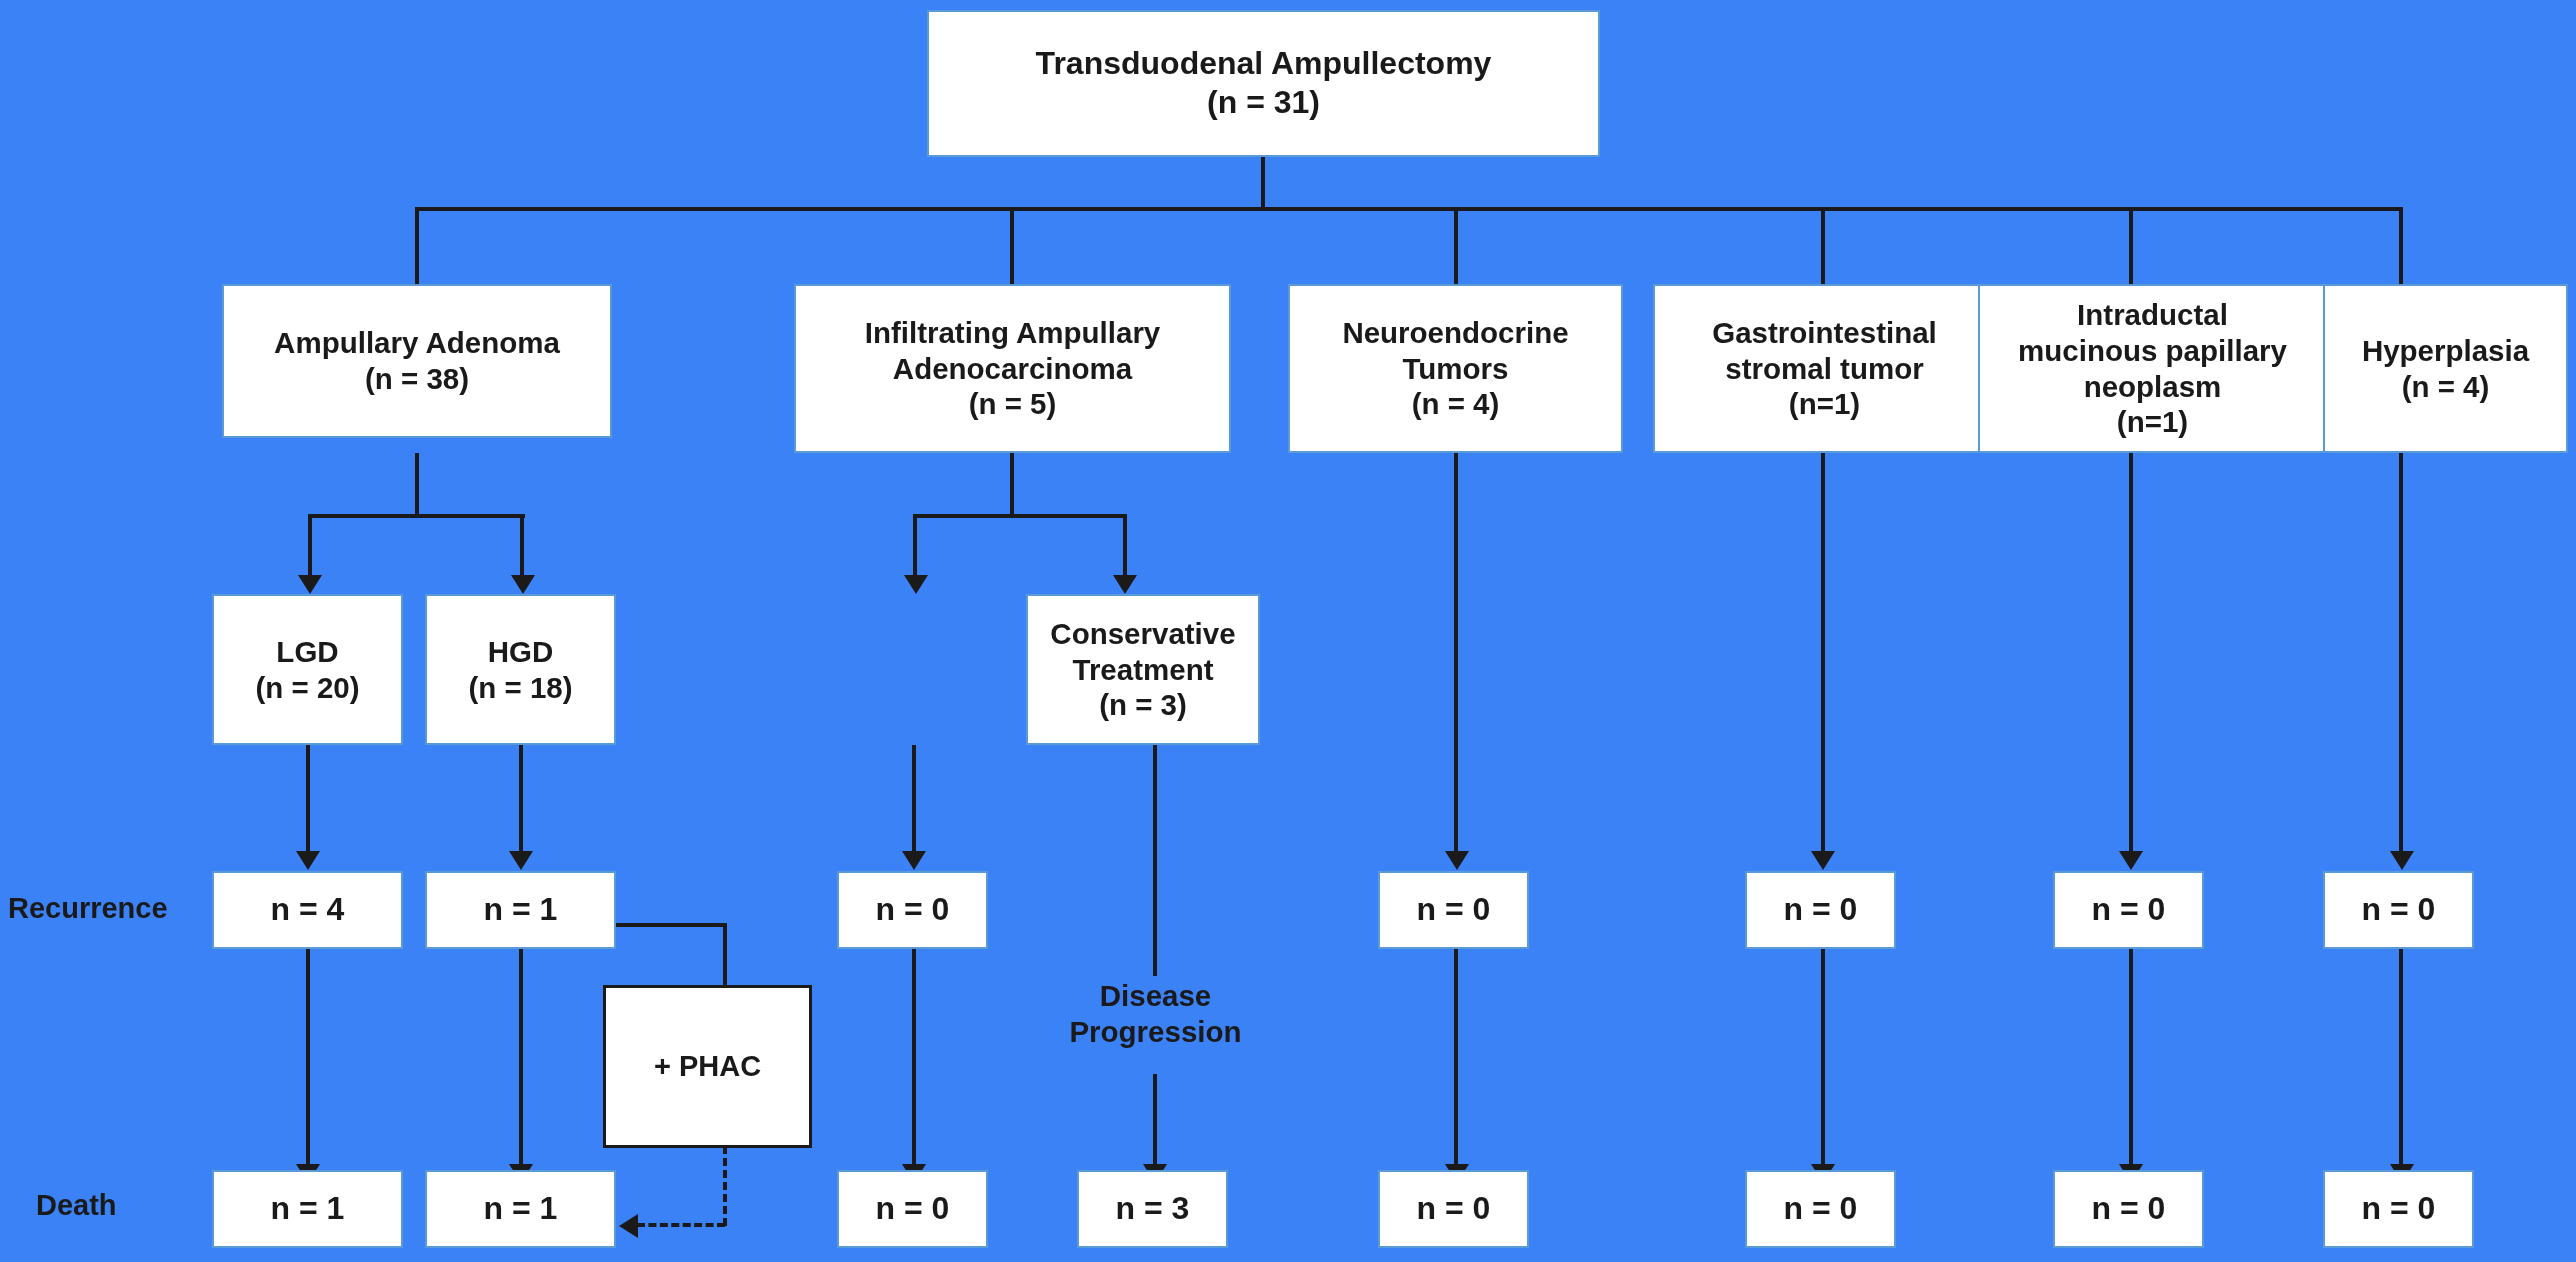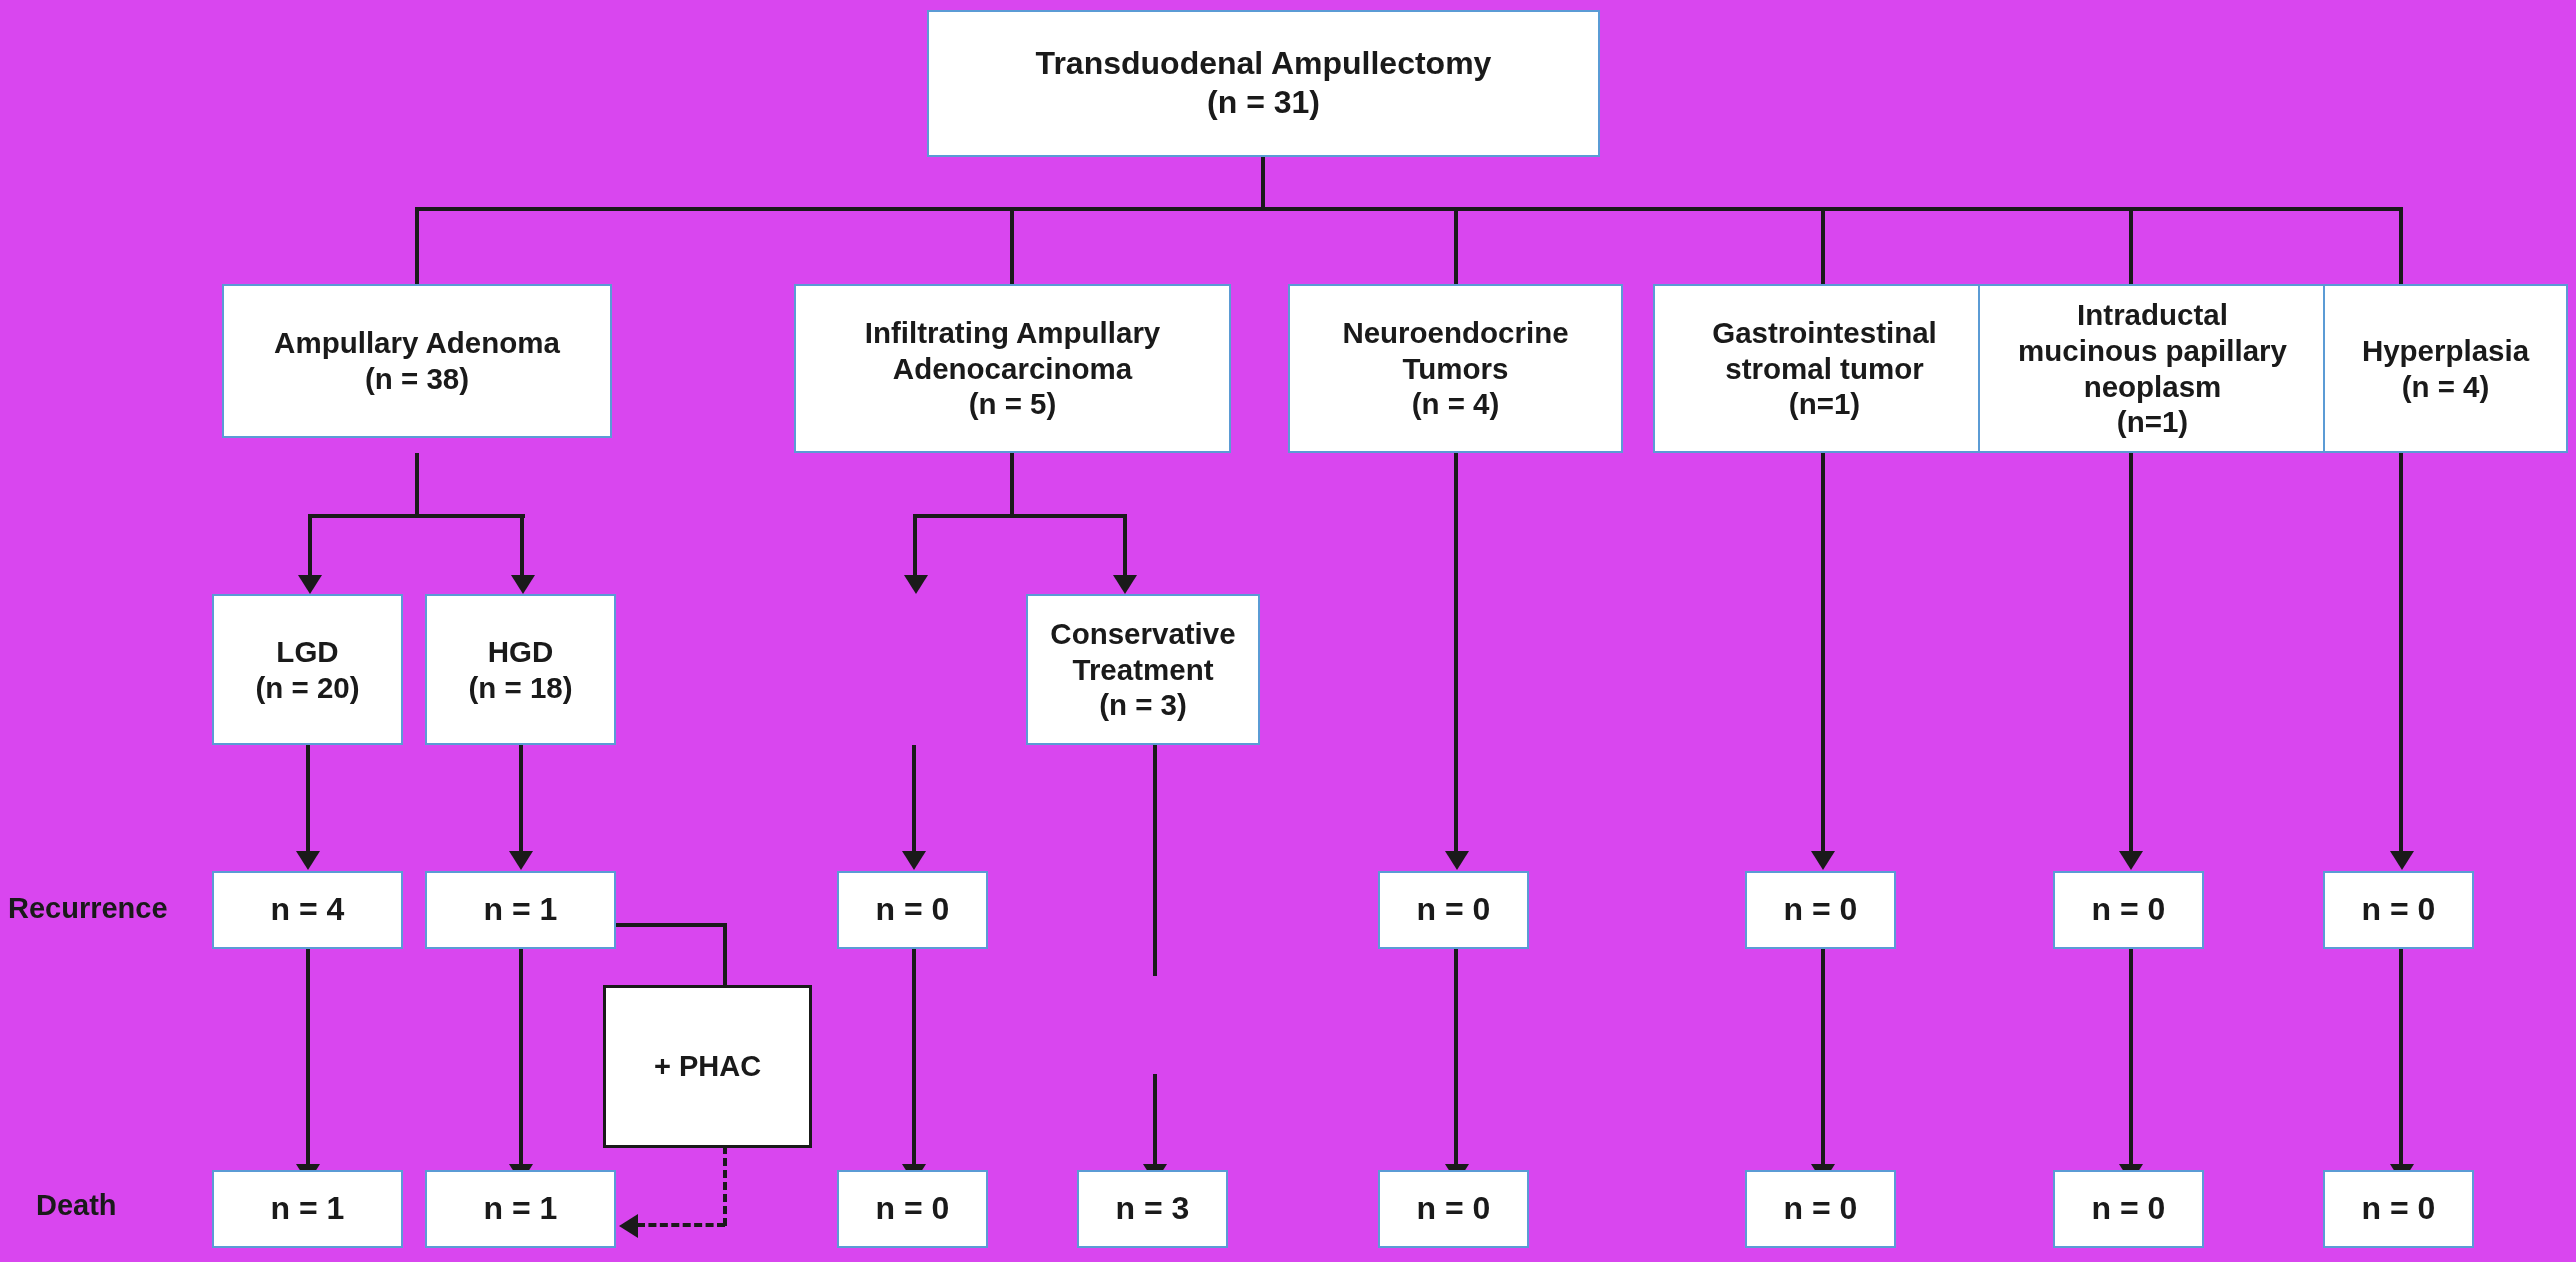--- a/index.html
+++ b/index.html
@@ -5,21 +5,21 @@
 <style>
   html,body{margin:0;padding:0;background:#ffffff;}
   body{
     font-family:"Liberation Sans", sans-serif;
     color:#1a1a1a;
   }
   #canvas{
     position:relative;
     width:2576px;
     height:1263px;
-    background:#d946ef;
+    background:#3b82f6;
     overflow:hidden;
   }
   
   .node{
     position:absolute;
     box-sizing:border-box;
     background:#ffffff;
     border:2.4px solid #5B9BD5;
     display:flex;
     flex-direction:column;
@@ -243,20 +243,24 @@
   <div class="vline" style="left:723px;top:923px;height:65px;"></div>
 
   <div class="node plain t-phac" style="left:603px;top:985px;width:209px;height:163px;">
     <span class="ln">+ PHAC</span>
   </div>
 
   <div class="vdash" style="left:723px;top:1146px;height:80px;"></div>
   <div class="hdash" style="left:637px;top:1223px;width:88px;"></div>
   <div class="arrowhead left" style="left:619px;top:1214px;"></div>
 
+  <div class="annot" style="left:1024px;top:978px;width:263px;">
+    <span class="ln">Disease</span>
+    <span class="ln">Progression</span>
+  </div>
   <div class="vline" style="left:1153px;top:1074px;height:96px;"></div>
   <div class="arrowhead" style="left:1143px;top:1164px;"></div>
 
   <div class="vline" style="left:306px;top:949px;height:223px;"></div>
   <div class="arrowhead" style="left:296px;top:1164px;"></div>
 
   <div class="vline" style="left:519px;top:949px;height:223px;"></div>
   <div class="arrowhead" style="left:509px;top:1164px;"></div>
 
   <div class="vline" style="left:912px;top:949px;height:223px;"></div>

